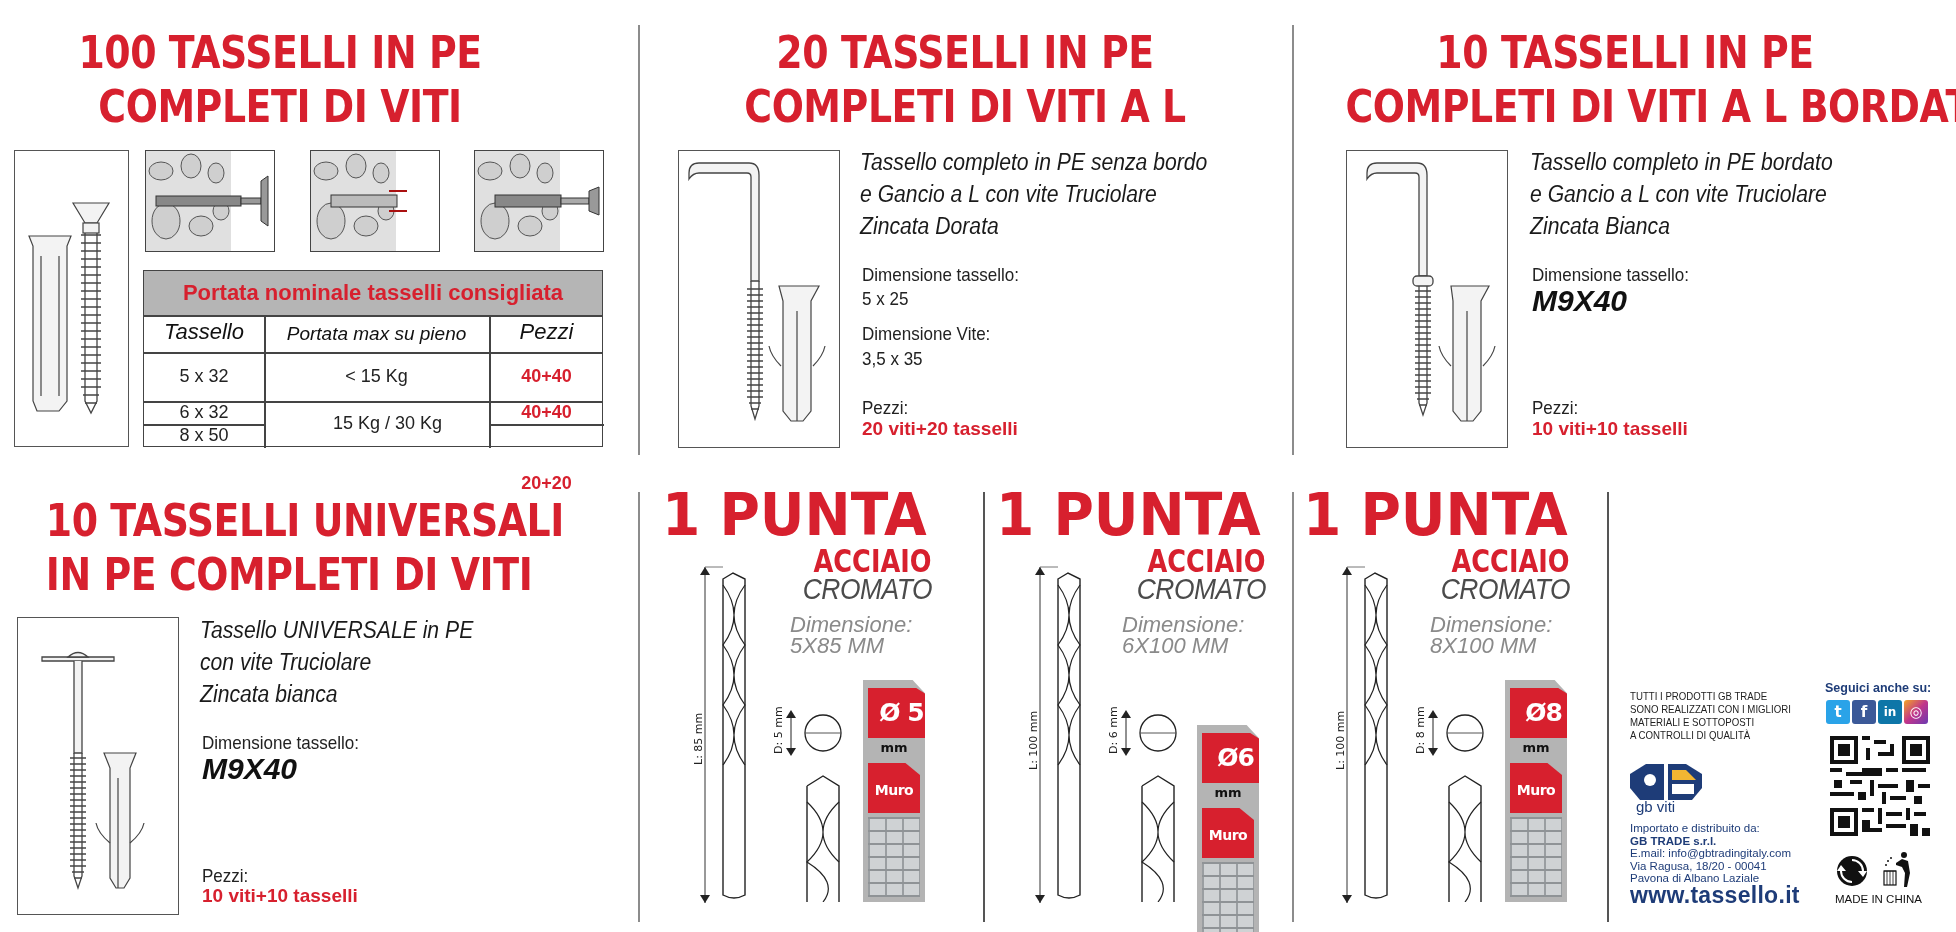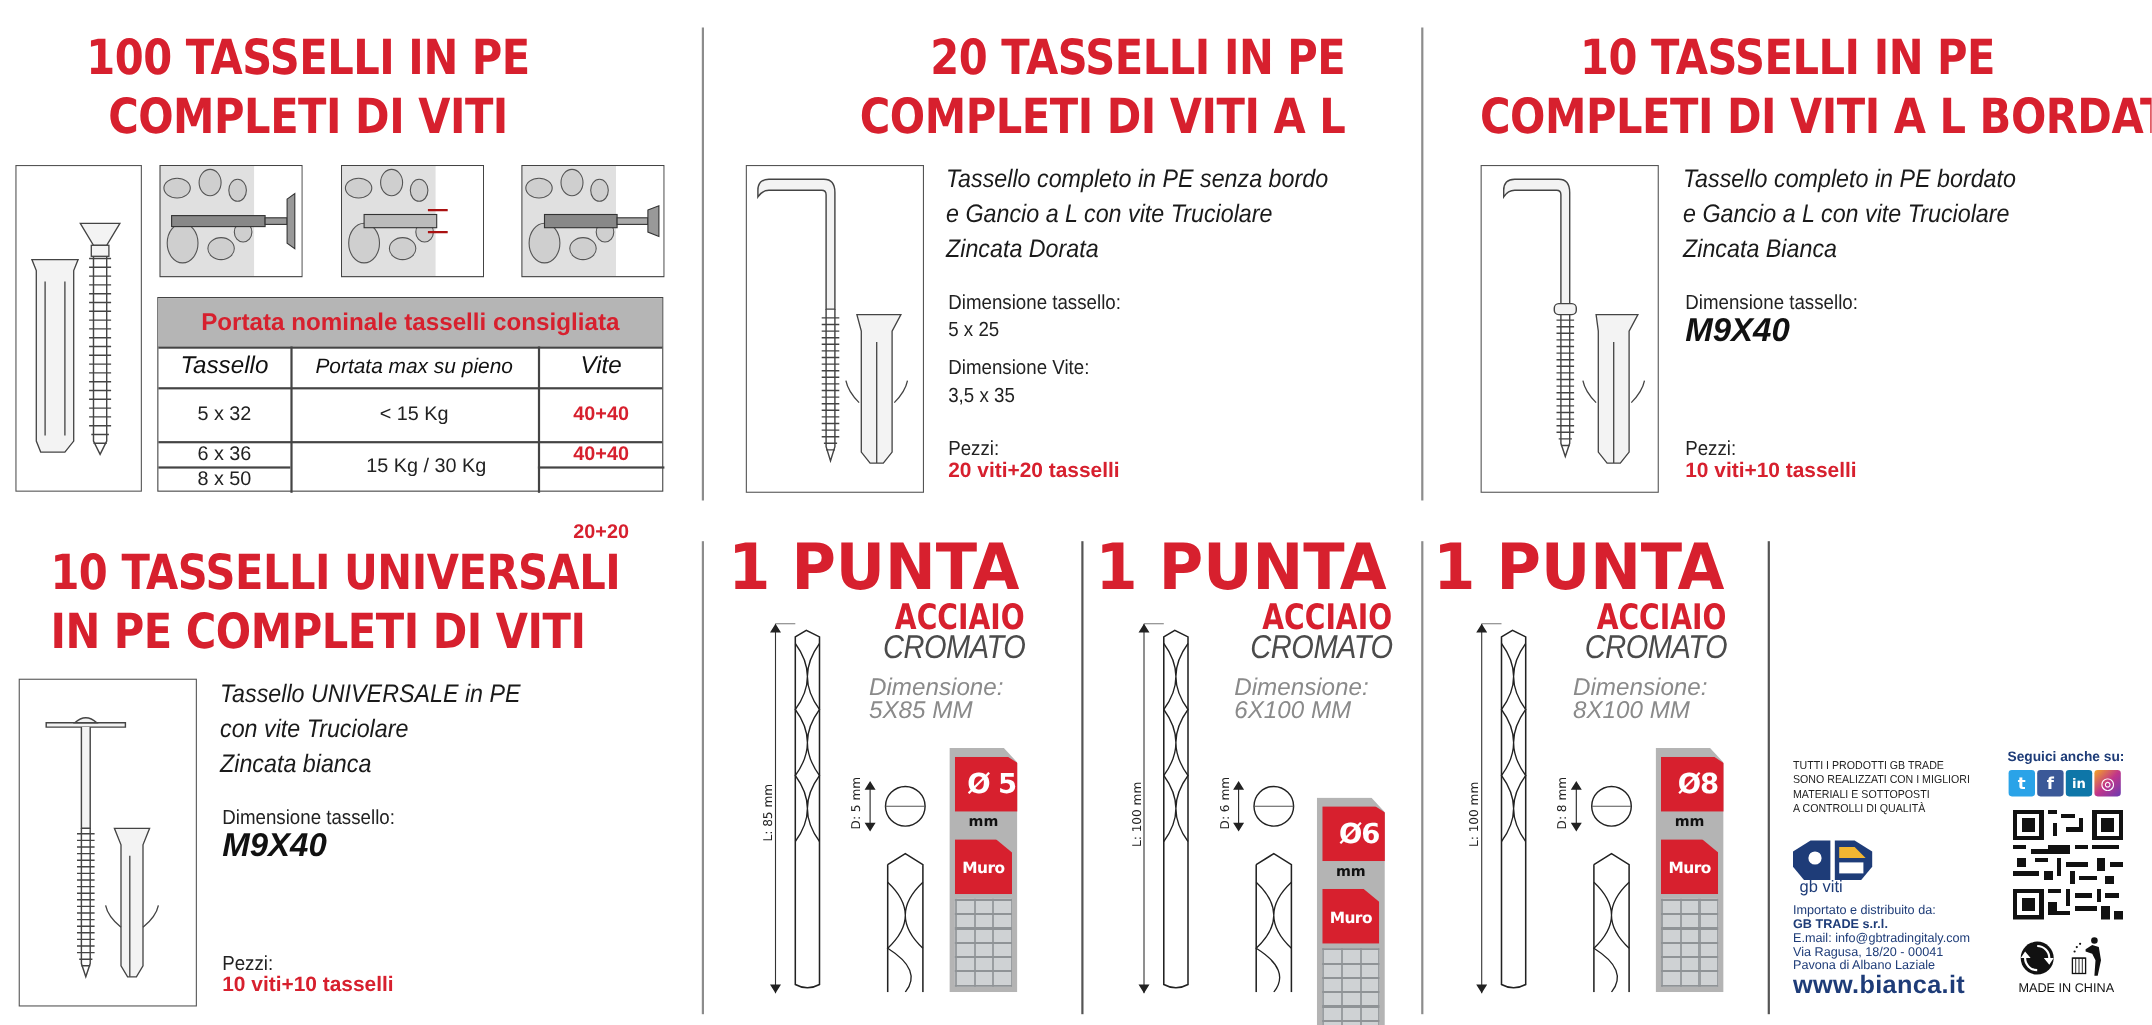--- a/index.html
+++ b/index.html
@@ -157,37 +157,37 @@
     <div class="hline" style="left:0; top:44px; width:100%;"></div>
     <div class="hline" style="left:0; top:81px; width:100%;"></div>
     <div class="hline" style="left:0; top:130px; width:100%;"></div>
     <div class="hline" style="left:0; top:153px; width:120px;"></div>
     <div class="hline" style="left:345px; top:153px; width:115px;"></div>
     <div class="vline" style="left:120px; top:44px; height:133px;"></div>
     <div class="vline" style="left:345px; top:44px; height:133px;"></div>
 
     <div class="cell colh" style="left:0; top:48px; width:120px;">Tassello</div>
     <div class="cell colh" style="left:120px; top:48px; width:225px; font-size:19px; line-height:30px;">Portata max su pieno</div>
-    <div class="cell colh" style="left:345px; top:48px; width:115px;">Vite</div>
+    <div class="cell colh" style="left:345px; top:48px; width:115px;">Pezzi</div>
 
     <div class="cell cellv" style="left:0; top:95px; width:120px;">5 x 32</div>
     <div class="cell cellv" style="left:120px; top:95px; width:225px;">&lt; 15 Kg</div>
     <div class="cell cellr" style="left:345px; top:95px; width:115px;">40+40</div>
 
-    <div class="cell cellv" style="left:0; top:131px; width:120px;">6 x 36</div>
+    <div class="cell cellv" style="left:0; top:131px; width:120px;">6 x 32</div>
     <div class="cell cellv" style="left:120px; top:142px; width:247px;">15 Kg / 30 Kg</div>
     <div class="cell cellr" style="left:345px; top:131px; width:115px;">40+40</div>
 
     <div class="cell cellv" style="left:0; top:154px; width:120px;">8 x 50</div>
     <div class="cell cellr" style="left:345px; top:154px; width:115px;margin-top:48px;">20+20</div>
   </div>
 </section>
 
 <section>
-  <div class="title" style="left:665px; top:26px; width:600px;text-align:right;">
+  <div class="title" style="left:665px; top:26px; width:600px;">
     <span class="ln">20 TASSELLI IN PE</span>
     <span class="ln">COMPLETI DI VITI A L</span>
   </div>
   <div class="imgbox" style="left:678px; top:150px; width:162px; height:298px;">
     <svg width="160" height="295" viewBox="0 0 160 295">
       <g fill="#f3f3f3" stroke="#444" stroke-width="1.3">
         <path d="M10 22 Q10 12 20 12 L70 12 Q80 12 80 24 L80 130 L72 130 L72 26 Q72 22 68 22 L20 22 Q14 22 10 28 Z"></path>
       </g>
       <g stroke="#444" stroke-width="1.3">
         <path d="M68 138 h16 M68 144 h16 M68 150 h16 M68 156 h16 M68 162 h16 M68 168 h16 M68 174 h16 M68 180 h16 M68 186 h16 M68 192 h16 M68 198 h16 M68 204 h16 M68 210 h16 M68 216 h16 M68 222 h16 M68 228 h16 M68 234 h16 M68 240 h16 M68 246 h16 M70 252 h12 M72 258 h8"></path>
@@ -398,21 +398,21 @@
     <span>gb viti</span>
   </div>
 
   <div class="import" style="left:1630px; top:822px;">
     <div>Importato e distribuito da:</div>
     <div style="font-weight:bold;">GB TRADE s.r.l.</div>
     <div>E.mail: info@gbtradingitaly.com</div>
     <div>Via Ragusa, 18/20 - 00041</div>
     <div>Pavona di Albano Laziale</div>
   </div>
-  <div class="web" style="left:1630px; top:882px;">www.bianca.it</div>
+  <div class="web" style="left:1630px; top:882px;">www.tassello.it</div>
 
   <div class="seguici" style="left:1825px; top:681px;text-align:right;">Seguici anche su:</div>
   <div class="soc" style="left:1826px; top:700px; background:#2aa3e8;">t</div>
   <div class="soc" style="left:1852px; top:700px; background:#3b5998;">f</div>
   <div class="soc" style="left:1878px; top:700px; background:#0e76a8; font-size:12px;">in</div>
   <div class="soc" style="left:1904px; top:700px; background:linear-gradient(135deg,#f5a623,#c1358a,#6a3ab2);">◎</div>
 
   <svg class="abs" style="left:1830px; top:736px;" width="100" height="100" viewBox="0 0 25 25" shape-rendering="crispEdges">
     <rect width="25" height="25" fill="#fff"></rect>
     <g fill="#111">

